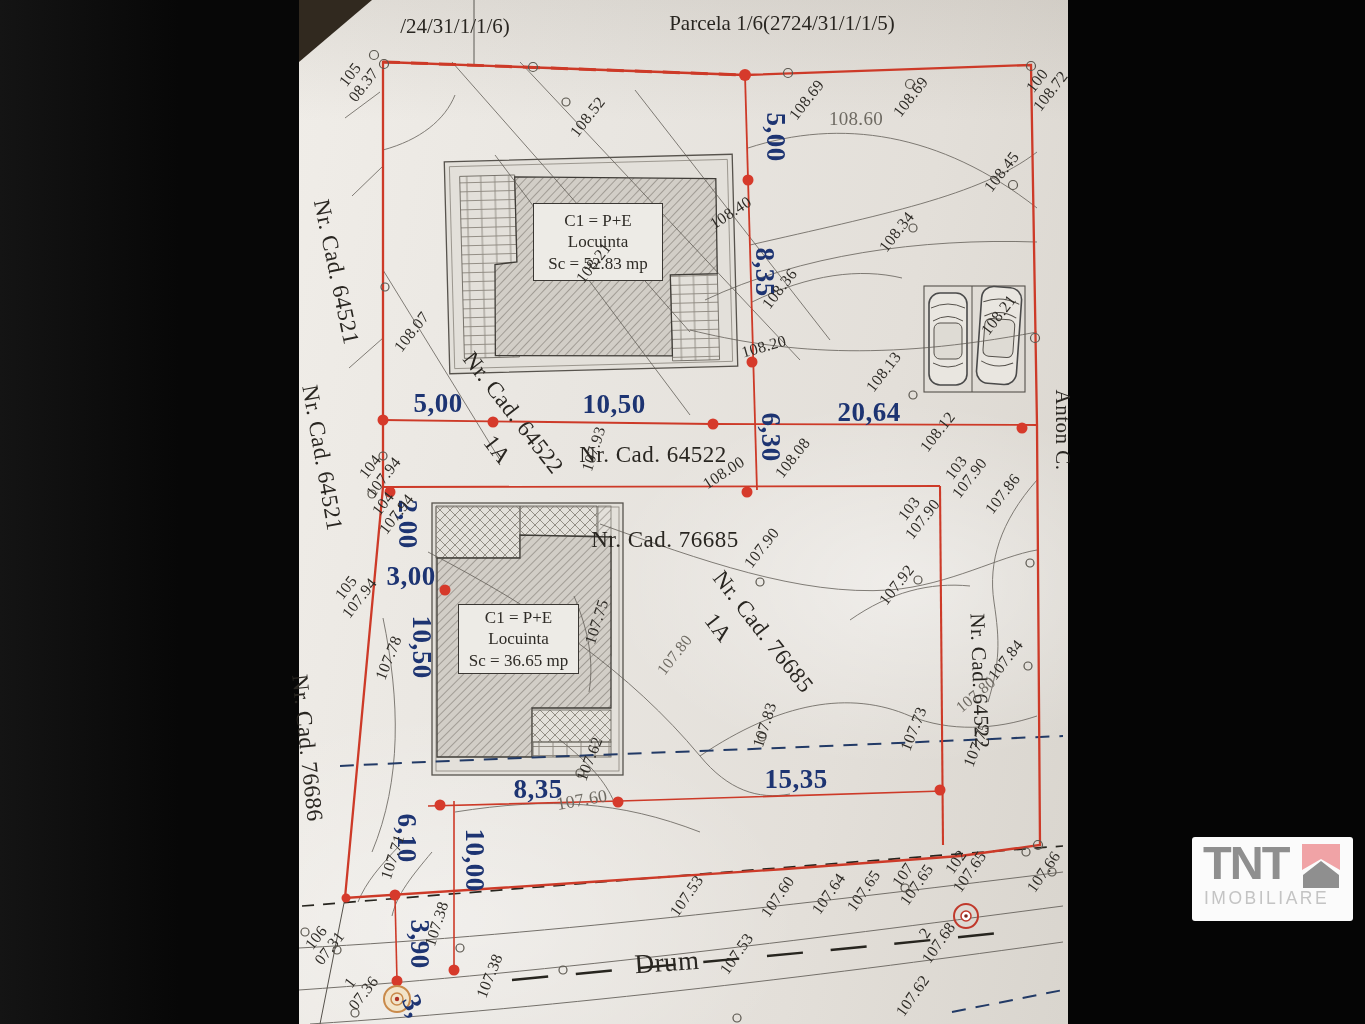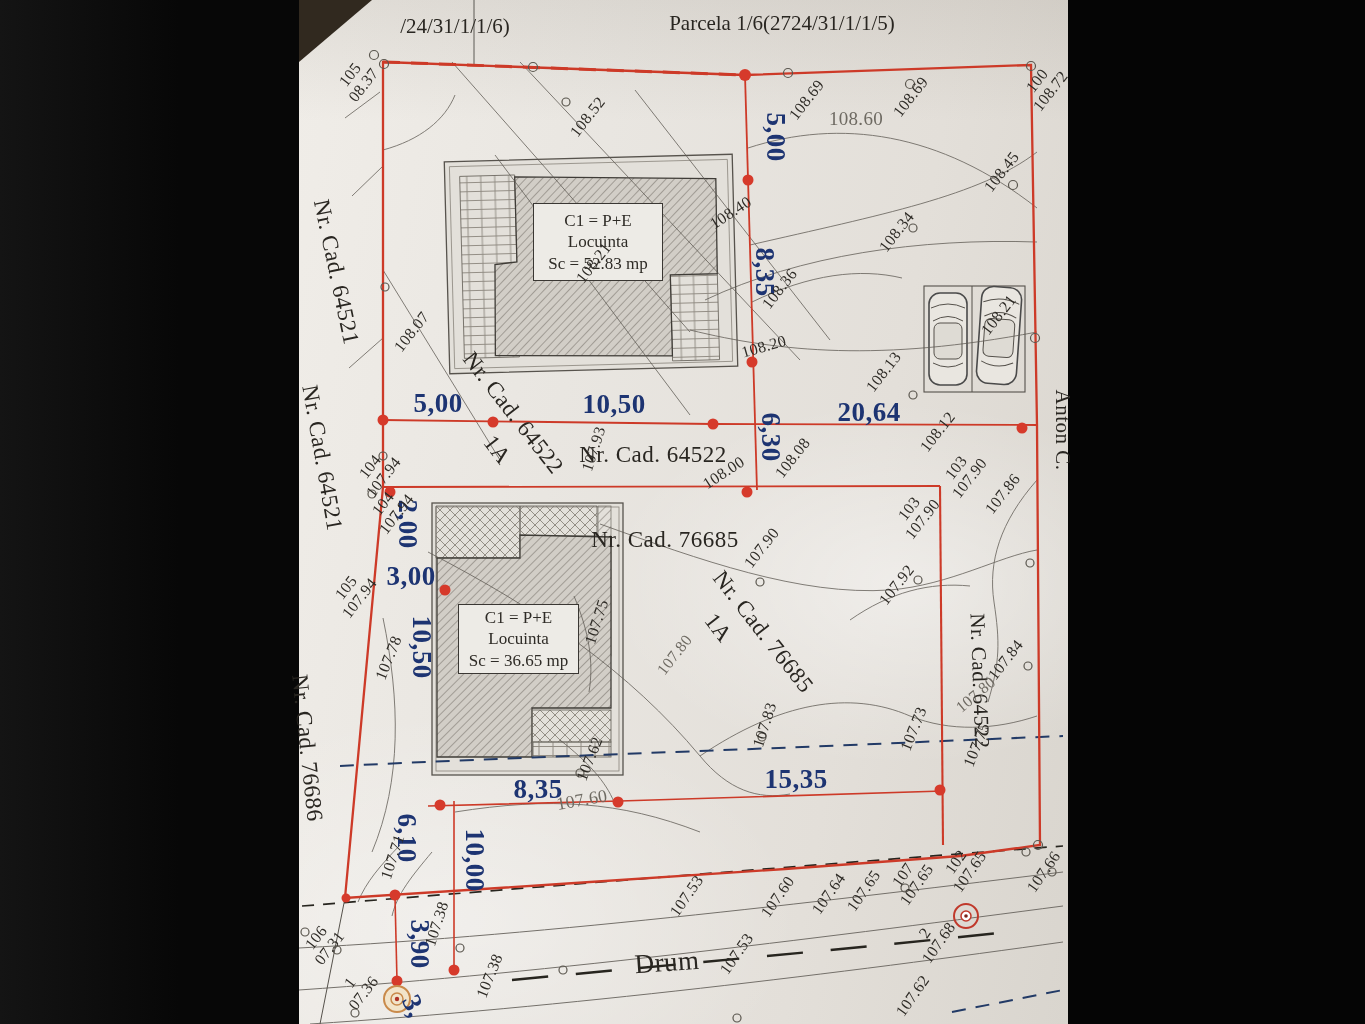--- a/index.html
+++ b/index.html
@@ -307,13 +307,21 @@
   <span class="lbl el" style="left:910px;top:880px;--r:-55deg;">107
 107.65</span>
   <span class="lbl el" style="left:963px;top:867px;--r:-55deg;">102
 107.65</span>
   <span class="lbl el" style="left:1044px;top:872px;--r:-55deg;">107.66</span>
   <span class="lbl el" style="left:932px;top:938px;--r:-55deg;">2
 107.68</span>
   <span class="lbl el" style="left:737px;top:954px;--r:-55deg;">107.53</span>
   <span class="lbl el" style="left:913px;top:996px;--r:-55deg;">107.62</span>
 
+  <div id="logo-card">
+    <span class="tnt">TNT</span>
+    <span class="sub">IMOBILIARE</span>
+    <svg class="house" width="42" height="44" viewBox="0 0 42 44">
+      <path d="M2,0 H40 V26 L21,15 L2,26 Z" fill="#f0a3a6"></path>
+      <path d="M21,17 L39,31 V44 H3 V31 Z" fill="#8f8f8f"></path>
+    </svg>
+  </div>
 </div>
 
 </body></html>

